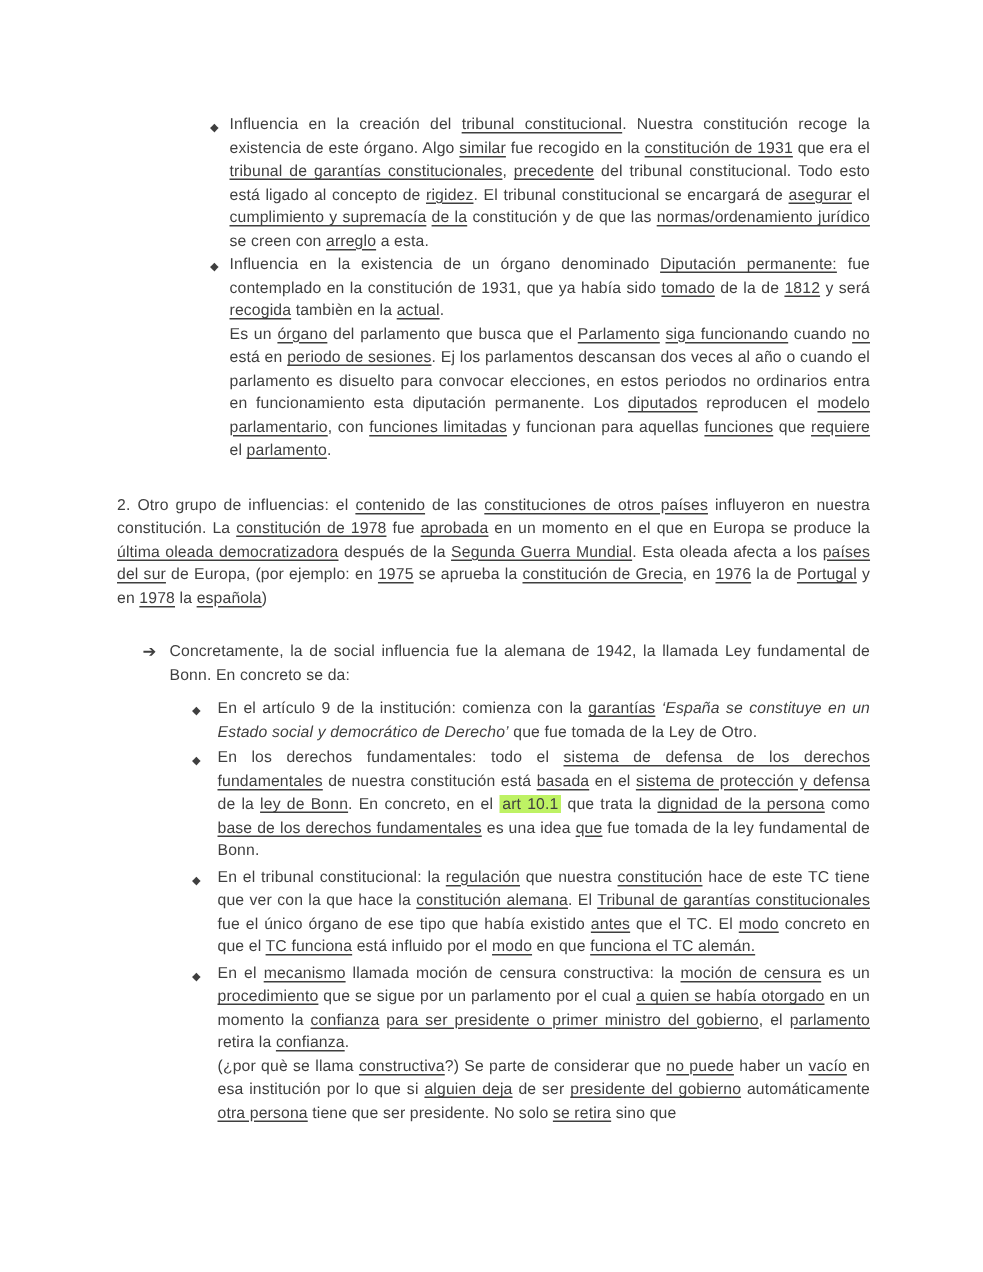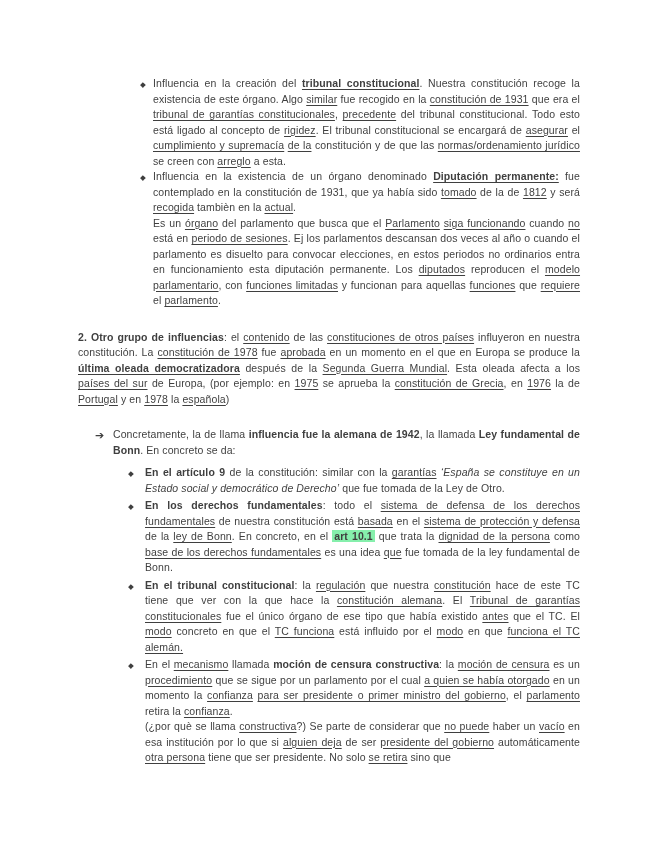--- a/index.html
+++ b/index.html
@@ -18,24 +18,24 @@
     top: 76px;
     width: 502px;
   }
   .para {
     margin: 0;
     font-size: 10.5px;
     line-height: 15.5px;
     text-align: justify;
     letter-spacing: 0.1px;
   }
-  .b  { font-weight: bold; }
+  .b  { font-weight: normal; }
   .u  { text-decoration: underline; text-underline-offset: 2px; text-decoration-thickness: 1px; }
   .i  { font-style: italic; }
-  .hl { background: #86efac; font-weight: bold; padding: 0 2px; }
+  .hl { background: #bef264; font-weight: normal; padding: 0 2px; }
 
   .bullet-item { display: flex; align-items: flex-start; }
 
   
   .lvl1 { margin-left: 62px; }
   .lvl1 .bullet-col { width: 13px; flex: 0 0 13px; }
 
   
   .arrow-item { margin-left: 17px; margin-top: 20px; margin-bottom: 7px; }
   .arrow-item .bullet-col { width: 18px; flex: 0 0 18px; font-size: 11px; font-weight: bold; line-height: 15.5px; }
@@ -75,28 +75,28 @@
         <p class="para"><span>Influencia en la existencia de un órgano denominado </span><span class="b u">Diputación permanente:</span><span> fue contemplado en la constitución de 1931, que ya había sido </span><span class="u">tomado</span><span> de la de </span><span class="u">1812</span><span> y será </span><span class="u">recogida</span><span> tambièn en la </span><span class="u">actual</span><span>.</span></p>
         <p class="para"><span>Es un </span><span class="u">órgano</span><span> del parlamento que busca que el </span><span class="u">Parlamento</span><span> </span><span class="u">siga funcionando</span><span> cuando </span><span class="u">no</span><span> está en </span><span class="u">periodo de sesiones</span><span>. Ej los parlamentos descansan dos veces al año o cuando el parlamento es disuelto para convocar elecciones, en estos periodos no ordinarios entra en funcionamiento esta diputación permanente. Los </span><span class="u">diputados</span><span> reproducen el </span><span class="u">modelo parlamentario</span><span>, con </span><span class="u">funciones limitadas</span><span> y funcionan para aquellas </span><span class="u">funciones</span><span> que </span><span class="u">requiere</span><span> el </span><span class="u">parlamento</span><span>.</span></p>
       </div>
     </div>
 
     <p class="para section-para"><span class="b">2. Otro grupo de influencias</span><span>: el </span><span class="u">contenido</span><span> de las </span><span class="u">constituciones de otros países</span><span> influyeron en nuestra constitución. La </span><span class="u">constitución de 1978</span><span> fue </span><span class="u">aprobada</span><span> en un momento en el que en Europa se produce la </span><span class="b u">última oleada democratizadora</span><span> después de la </span><span class="u">Segunda Guerra Mundial</span><span>. Esta oleada afecta a los </span><span class="u">países del sur</span><span> de Europa, (por ejemplo: en </span><span class="u">1975</span><span> se aprueba la </span><span class="u">constitución de Grecia</span><span>, en </span><span class="u">1976</span><span> la de </span><span class="u">Portugal</span><span> y en </span><span class="u">1978</span><span> la </span><span class="u">española</span><span>)</span></p>
 
     <div class="bullet-item arrow-item">
       <span class="bullet-col">➔</span>
       <div class="btext">
-        <p class="para"><span>Concretamente, la de llama </span><span class="b">influencia fue la alemana de 1942</span><span>, la llamada </span><span class="b">Ley fundamental de Bonn</span><span>. En concreto se da:</span></p>
+        <p class="para"><span>Concretamente, la de social </span><span class="b">influencia fue la alemana de 1942</span><span>, la llamada </span><span class="b">Ley fundamental de Bonn</span><span>. En concreto se da:</span></p>
       </div>
     </div>
 
     <div class="bullet-item lvl2">
       <span class="bullet-col">◆</span>
       <div class="btext">
-        <p class="para"><span class="b">En el artículo 9</span><span> de la constitución: similar con la </span><span class="u">garantías</span><span> </span><span class="i">‘España se constituye en un Estado social y democrático de Derecho’</span><span> que fue tomada de la Ley de Otro.</span></p>
+        <p class="para"><span class="b">En el artículo 9</span><span> de la institución: comienza con la </span><span class="u">garantías</span><span> </span><span class="i">‘España se constituye en un Estado social y democrático de Derecho’</span><span> que fue tomada de la Ley de Otro.</span></p>
       </div>
     </div>
 
     <div class="bullet-item lvl2">
       <span class="bullet-col">◆</span>
       <div class="btext">
         <p class="para"><span class="b">En los derechos fundamentales</span><span>: todo el </span><span class="u">sistema de defensa de los derechos fundamentales</span><span> de nuestra constitución está </span><span class="u">basada</span><span> en el </span><span class="u">sistema de protección y defensa</span><span> de la </span><span class="u">ley de Bonn</span><span>. En concreto, en el </span><span class="hl">art 10.1</span><span> que trata la </span><span class="u">dignidad de la persona</span><span> como </span><span class="u">base de los derechos fundamentales</span><span> es una idea </span><span class="u">que</span><span> fue tomada de la ley fundamental de Bonn.</span></p>
       </div>
     </div>
 

